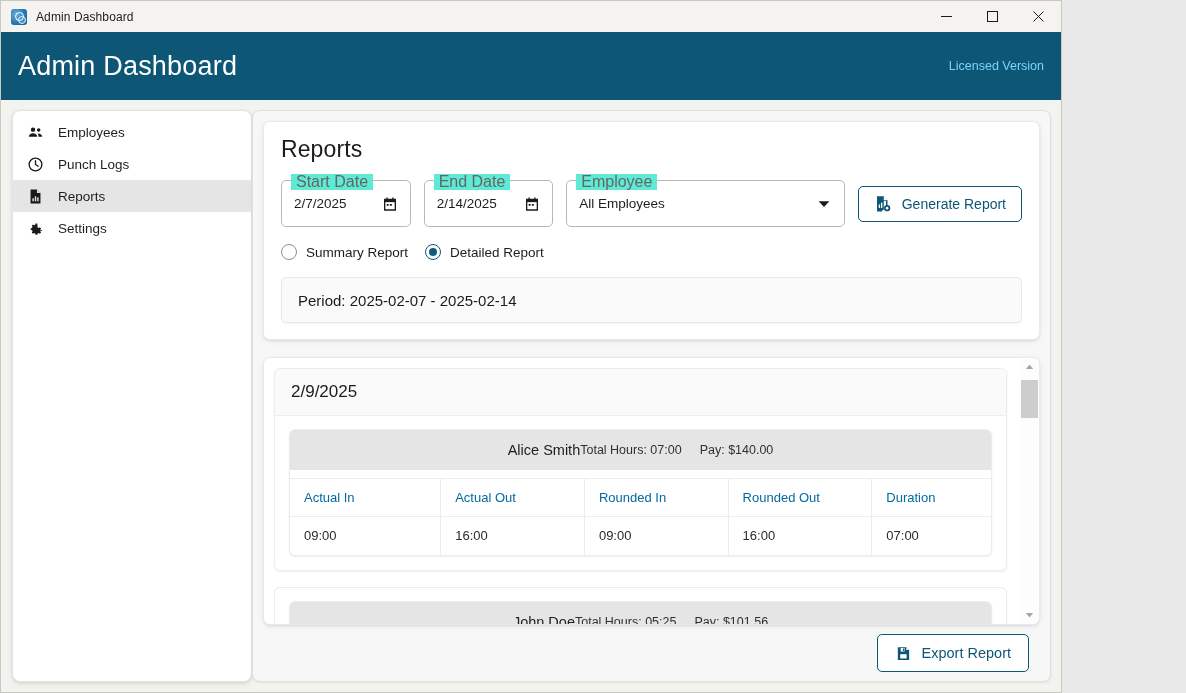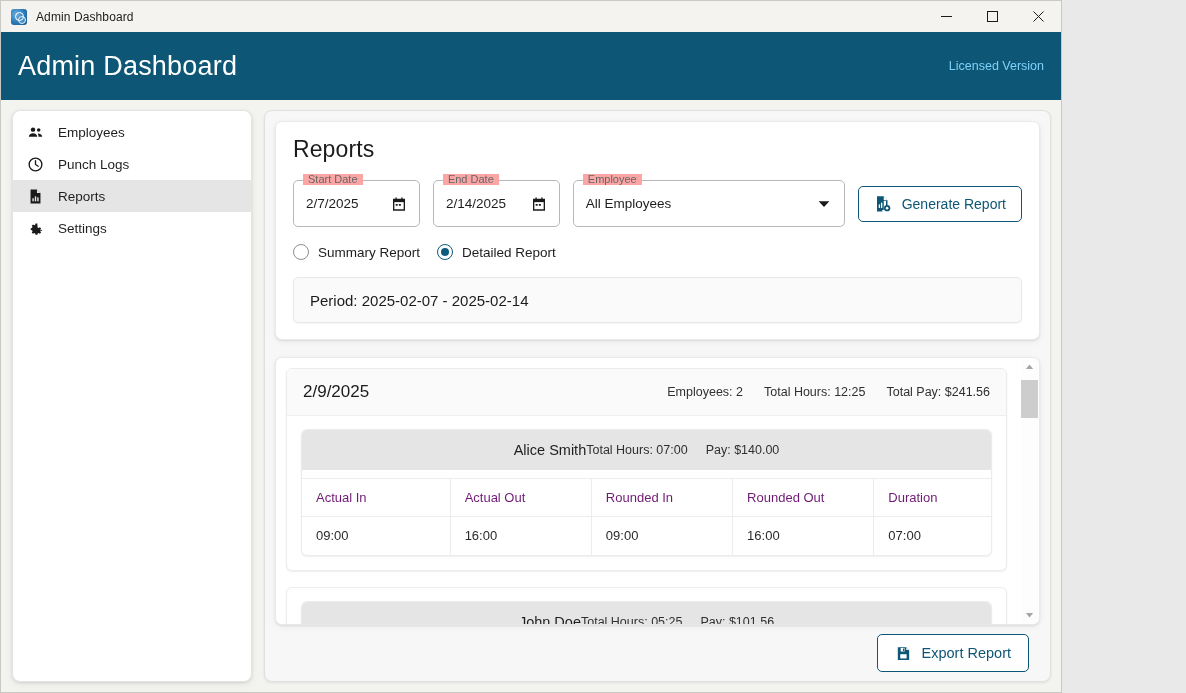--- a/index.html
+++ b/index.html
@@ -54,21 +54,21 @@
     display: flex; align-items: center; justify-content: space-between;
     padding: 0 17px 0 17px;
   }
   .appheader h1 {
     font-size: 27px; font-weight: 400; color: #ffffff; letter-spacing: .2px;
   }
   .licensed { font-size: 12.5px; color: #7dd3fc; }
 
   
   .body {
-    flex: 1; display: flex; padding: 10px 10px 10px 11px; gap: 12px;
+    flex: 1; display: flex; padding: 10px 10px 10px 11px; 
     min-height: 0;
   }
 
   
   .sidebar {
     width: 240px; min-width: 240px;
     background: #ffffff; border-radius: 8px;
     border: 1px solid #e3e3e3;
     box-shadow: 0 1px 3px rgba(0,0,0,.10), 0 3px 8px rgba(0,0,0,.05);
     padding-top: 5px;
@@ -111,22 +111,22 @@
   .fieldrow { display: flex; align-items: center; gap: 13px; }
 
   .field {
     position: relative; height: 47px;
     border: 1px solid #b7b7b7; border-radius: 5px;
     display: flex; align-items: center; padding: 0 12px;
     background: #fff;
   }
   .field > .flabel {
     position: absolute; top: -7px; left: 9px;
-    background: #fca5a5; padding: 0 5px;
-    font-size: 11px; color: #666666; line-height: 1; text-align: center;
+    background: #5eead4; padding: 0 5px;
+    font-size: 16px; color: #666666; line-height: 1; text-align: center;
   }
   .field .fval { font-size: 13.5px; color: #1d1d1d; }
   .field .fico { position: absolute; right: 12px; top: 50%; transform: translateY(-50%); color: #1b1b1b; display:flex; }
   .field-start { width: 152px; }
   .field-end { width: 152px; }
   .field-emp { width: 333px; }
   .field-emp .fico { right: 14px; }
 
   .btn-outline {
     height: 36px; padding: 0 15px;
@@ -203,21 +203,21 @@
 
   table.punches { width: 100%; border-collapse: collapse; margin-top: 8px; }
   table.punches th, table.punches td {
     text-align: left; font-weight: 400;
     font-size: 13px; color: #2a2a2a;
     padding: 0 0 0 14px; height: 38px;
     border-top: 1px solid #ececec;
     border-right: 1px solid #ececec;
     vertical-align: middle;
   }
-  table.punches th { color: #701a75; }
+  table.punches th { color: #0369a1; }
   table.punches tr th:last-child, table.punches tr td:last-child { border-right: none; }
   table.punches col.c1 { width: 21.5%; }
   table.punches col.c2 { width: 20.5%; }
   table.punches col.c3 { width: 20.5%; }
   table.punches col.c4 { width: 20.5%; }
 
   
   .vscroll {
     position: absolute; top: 1px; right: 1px; bottom: 1px; width: 17px;
     background: #fdfdfd; display: flex; flex-direction: column; align-items: center;
@@ -389,25 +389,20 @@
           <div class="period">Period: 2025-02-07 - 2025-02-14</div>
         </div>
       </div>
 
       <div class="card results-card">
         <div class="results-scroll">
 
           <div class="daygroup">
             <div class="day-head">
               <div class="daydate">2/9/2025</div>
-              <div class="day-stats">
-                <span>Employees: 2</span>
-                <span>Total Hours: 12:25</span>
-                <span>Total Pay: $241.56</span>
-              </div>
             </div>
 
             <div class="emp-block">
               <div class="emp-head">
                 <div class="empname">Alice Smith</div>
                 <div class="emp-stats">
                   <span>Total Hours: 07:00</span>
                   <span>Pay: $140.00</span>
                 </div>
               </div>

